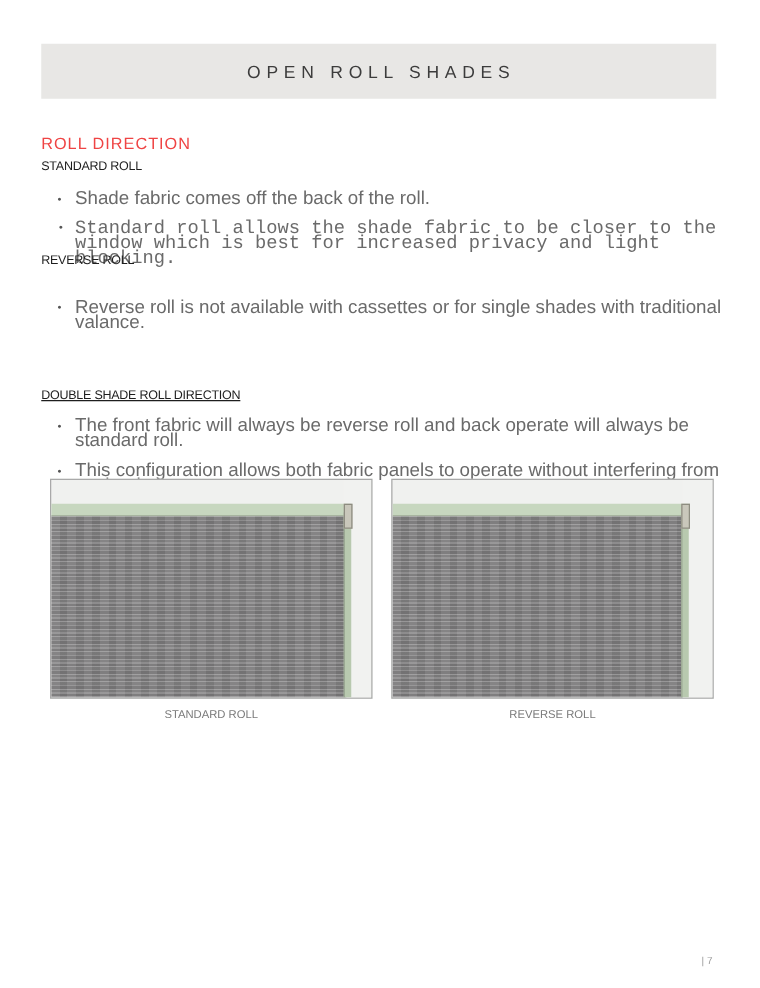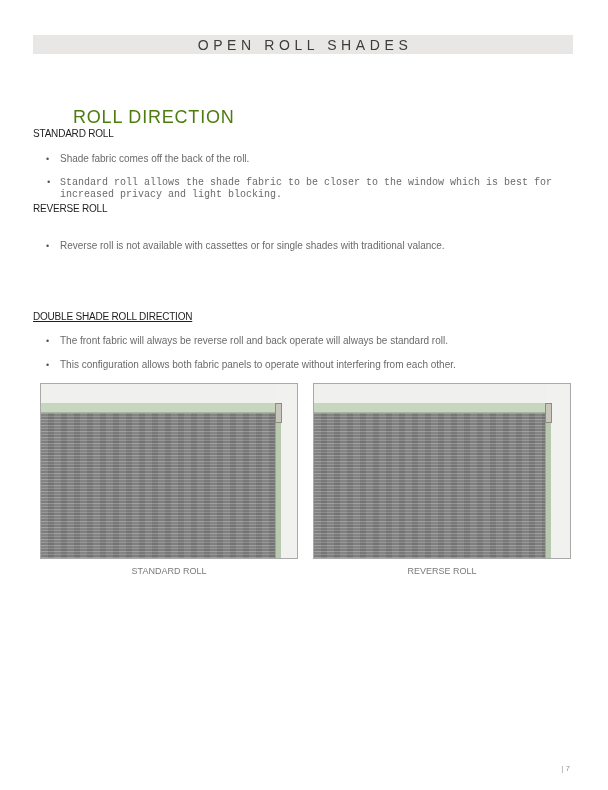--- a/index.html
+++ b/index.html
@@ -1,24 +1,24 @@
 <!DOCTYPE html>
 <html><head>
 <meta charset="utf-8">
 <style>
   html, body { margin: 0; padding: 0; background: #ffffff; }
   body { width: 608px; height: 790px; position: relative; overflow: hidden;
          font-family: "Liberation Sans", "DejaVu Sans", sans-serif; color: #555; }
-  .title-bar { position: absolute; left: 33px; top: 35px; width: 540px; height: 19px;
+  .title-bar { position: absolute; left: 33px; top: 35px; width: 540px; height: 44px;
                background: #e8e7e5; display: flex; align-items: center; justify-content: center; }
   .title-bar span { font-size: 14px; letter-spacing: 4.6px; color: #3c3c3c; padding-left: 4px; }
-  .section-title { position: absolute; left: 33px; top: 107px; font-size: 18px; letter-spacing: 0.8px; color: #4d7c0f; margin-left: 40px; }
+  .section-title { position: absolute; left: 33px; top: 107px; font-size: 13px; letter-spacing: 0.8px; color: #ef4444; }
   .sub { position: absolute; left: 33px; font-size: 10px; color: #1e1e1e; letter-spacing: -0.2px; }
   .bullets { position: absolute; left: 33px; width: 548px; margin: 0; padding: 0; list-style: none; }
-  .bullets li { position: relative; padding-left: 27px; font-size: 10px; line-height: 12px; color: #6a6a6a; }
+  .bullets li { position: relative; padding-left: 27px; font-size: 15px; line-height: 12px; color: #6a6a6a; }
   .bullets li::before { content: "\2022"; position: absolute; left: 13px; top: 0; color: #555; font-size: 9px; }
   .photo { position: absolute; top: 383px; width: 258px; height: 176px; border: 1px solid #a9a9a9;
            background: #f0f1ef; overflow: hidden; box-sizing: border-box; }
   .photo .rail { position: absolute; left: 0; top: 19px; height: 9px; background: #c7d7bf;
                  border-bottom: 1px solid #a7b49f; }
   .photo .fabric { position: absolute; left: 0; top: 29px; bottom: 0;
     background:
       repeating-linear-gradient(180deg,
         rgba(255,255,255,0.18) 0px, rgba(255,255,255,0.18) 1px,
         rgba(0,0,0,0.06) 1px, rgba(0,0,0,0.06) 3px,

